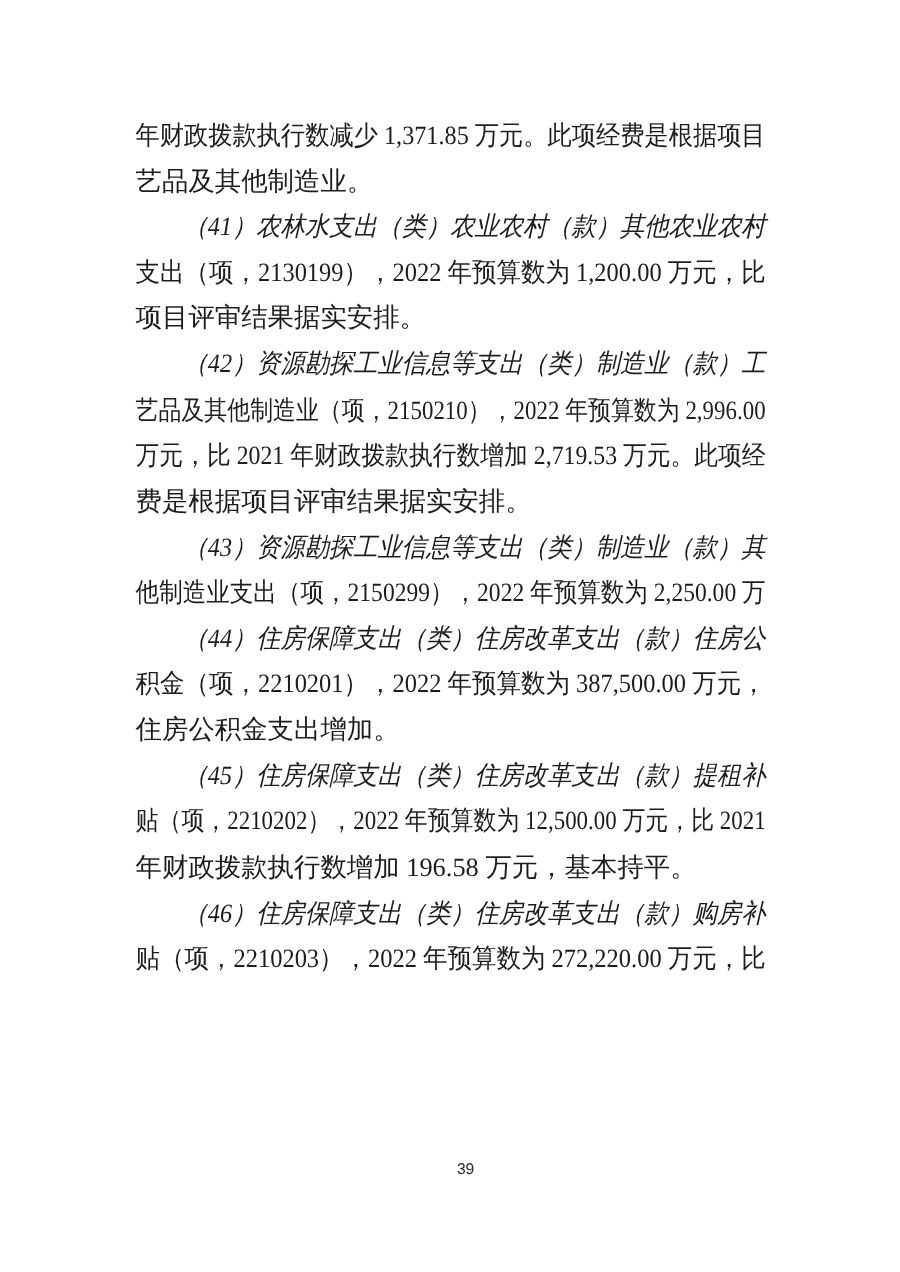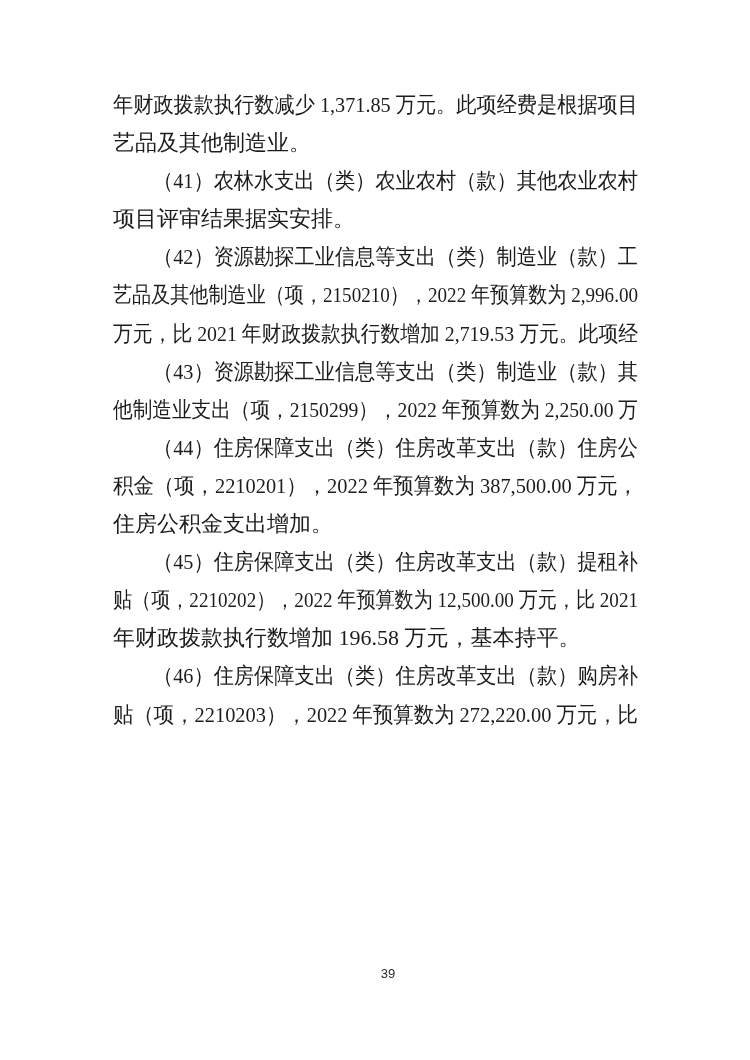--- a/index.html
+++ b/index.html
@@ -12,41 +12,42 @@
     width: 750px;
     height: 1060px;
     background: #ffffff;
     overflow: hidden;
     font-family: "Liberation Serif", "DejaVu Serif", serif;
     color: #1c1c1c;
   }
   .content {
     position: absolute;
     left: 113px;
-    top: 86px;
+    top: 94px;
     width: 525px;
     font-size: 22px;
   }
   .para {
     margin: 0;
     padding: 0;
   }
   .line {
     height: 38.1px;
     line-height: 38.1px;
     white-space: pre;
     overflow: visible;
   }
   .line > span {
     display: inline-block;
     white-space: pre;
     transform-origin: 0 50%;
   }
   .indent {
     padding-left: 40px;
+    font-style: italic;
   }
   .footer {
     position: absolute;
     left: 13px;
     top: 966px;
     width: 750px;
     text-align: center;
     font-family: "Liberation Sans", "DejaVu Sans", sans-serif;
     font-size: 13px;
     color: #2b2b2b;
@@ -58,27 +59,29 @@
 <div class="page">
   <div class="content">
 
     <div class="para">
       <div class="line justify"><span style="transform: scaleX(0.917832);">年财政拨款执行数减少 1,371.85 万元。此项经费是根据项目</span></div>
       <div class="line last"><span>艺品及其他制造业。</span></div>
     </div>
 
     <div class="para">
       <div class="line justify indent"><span style="transform: scaleX(0.918561);">（41）农林水支出（类）农业农村（款）其他农业农村</span></div>
+      <div class="line justify"><span style="transform: scaleX(0.926743);">支出（项，2130199），2022 年预算数为 1,200.00 万元，比</span></div>
       <div class="line last"><span>项目评审结果据实安排。</span></div>
     </div>
 
     <div class="para">
       <div class="line justify indent"><span style="transform: scaleX(0.918561);">（42）资源勘探工业信息等支出（类）制造业（款）工</span></div>
       <div class="line justify"><span style="transform: scaleX(0.867769);">艺品及其他制造业（项，2150210），2022 年预算数为 2,996.00</span></div>
       <div class="line justify"><span style="transform: scaleX(0.900515);">万元，比 2021 年财政拨款执行数增加 2,719.53 万元。此项经</span></div>
+      <div class="line last"><span>费是根据项目评审结果据实安排。</span></div>
     </div>
 
     <div class="para">
       <div class="line justify indent"><span style="transform: scaleX(0.918561);">（43）资源勘探工业信息等支出（类）制造业（款）其</span></div>
       <div class="line justify"><span style="transform: scaleX(0.892099);">他制造业支出（项，2150299），2022 年预算数为 2,250.00 万</span></div>
     </div>
 
     <div class="para">
       <div class="line justify indent"><span style="transform: scaleX(0.918561);">（44）住房保障支出（类）住房改革支出（款）住房公</span></div>
       <div class="line justify"><span style="transform: scaleX(0.926743);">积金（项，2210201），2022 年预算数为 387,500.00 万元，</span></div>

